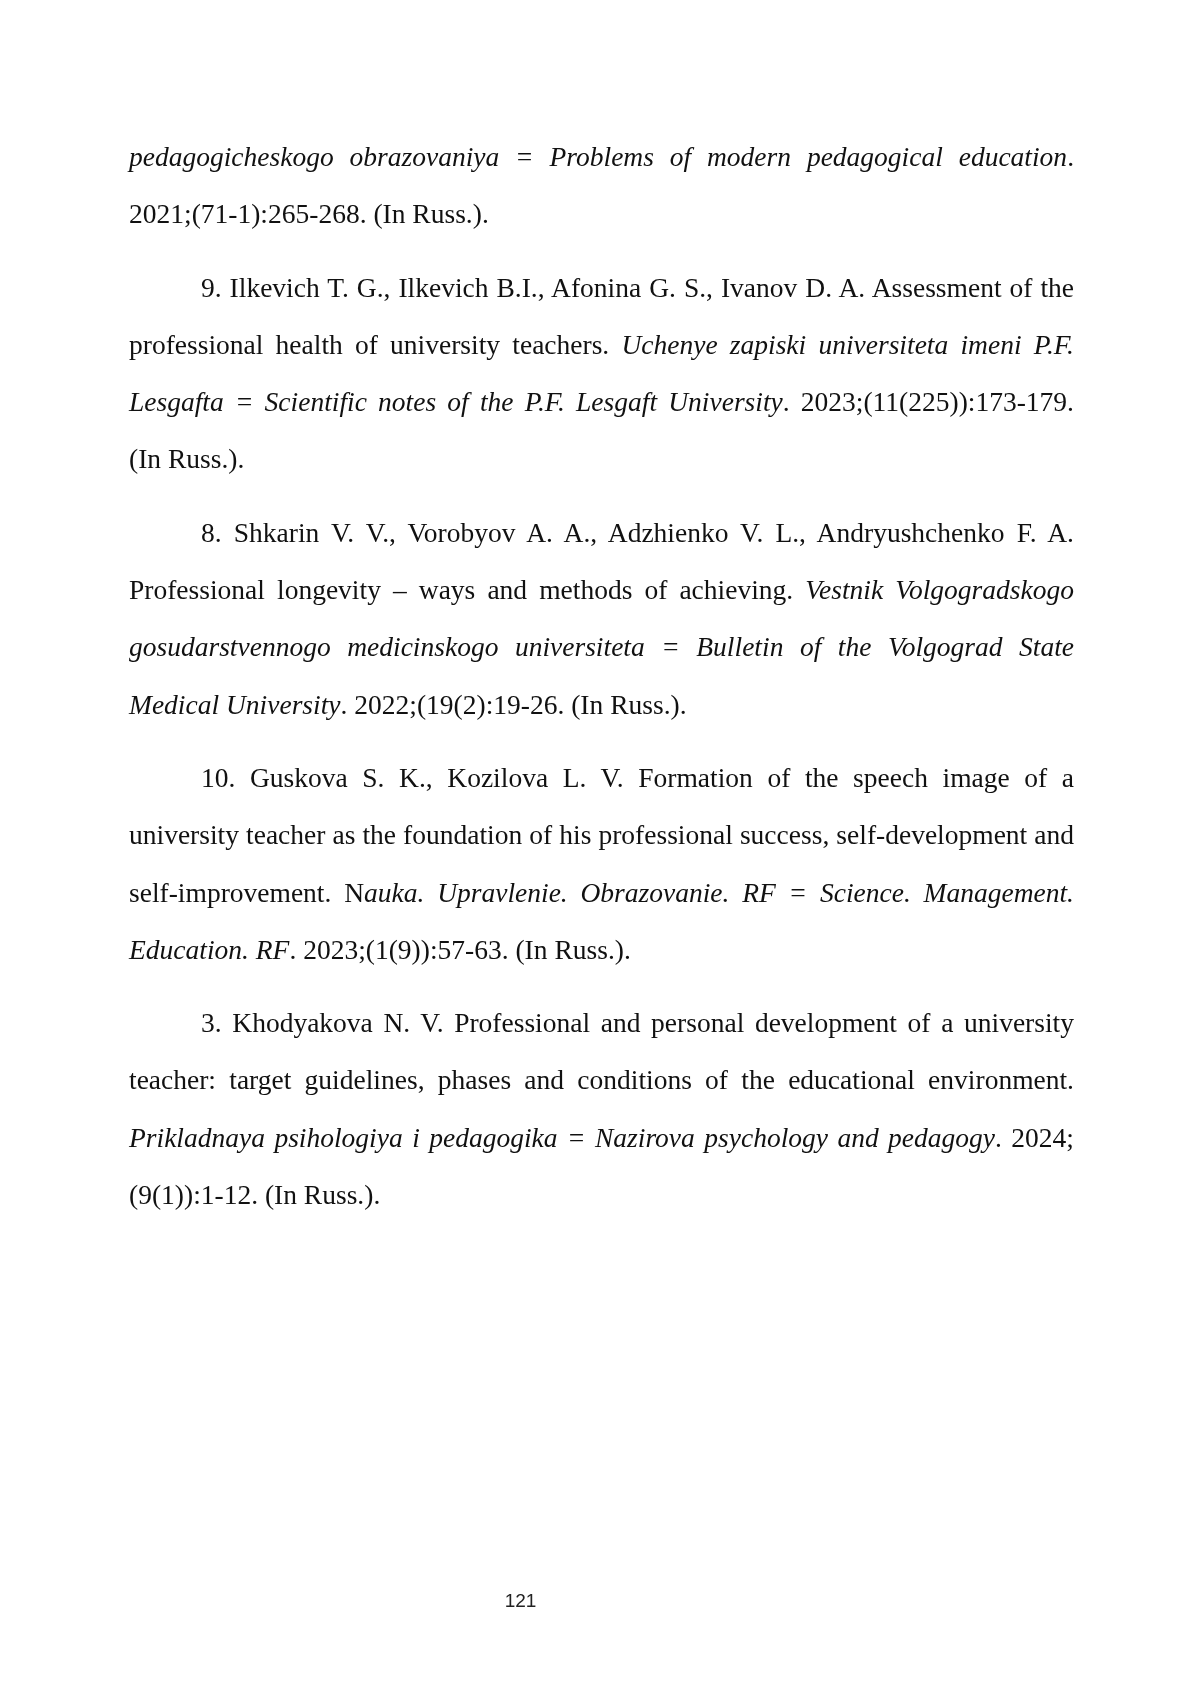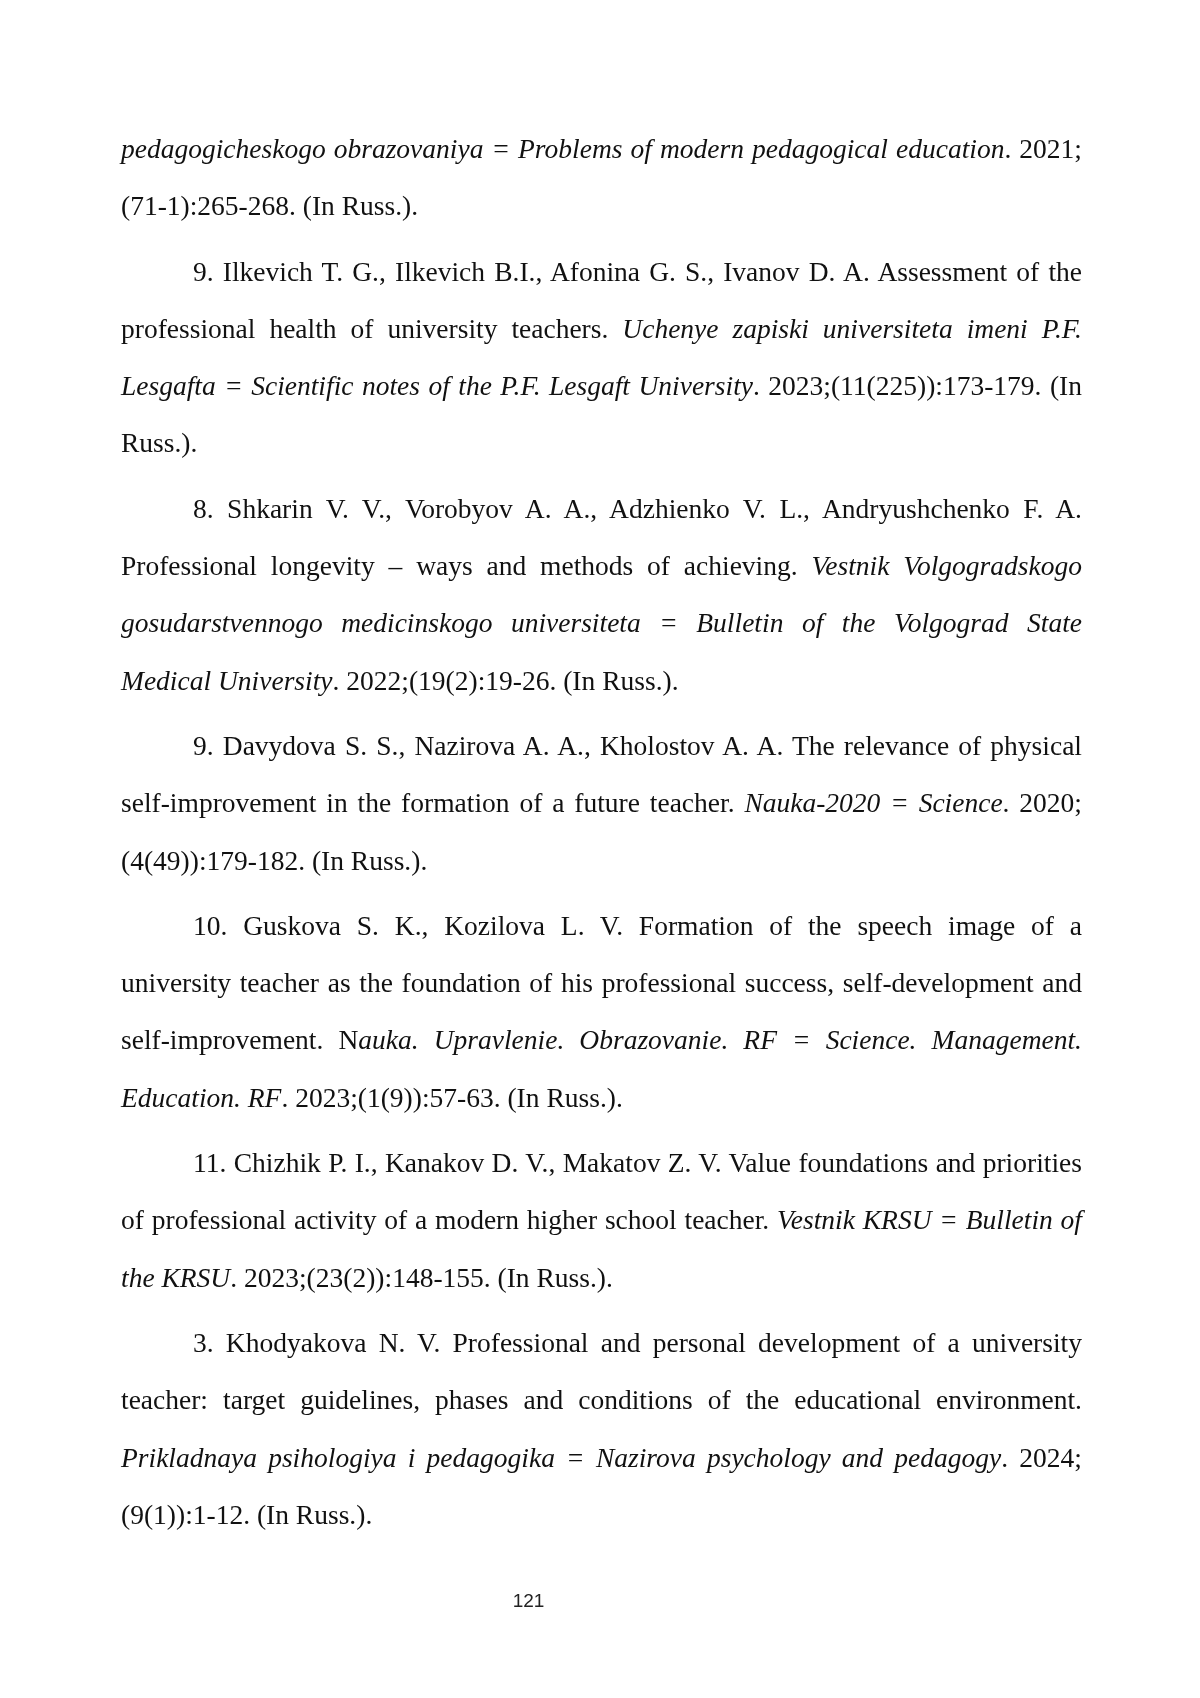--- a/index.html
+++ b/index.html
@@ -17,34 +17,34 @@
     .page {
       position: absolute;
       left: 113px;
       top: 112px;
       width: 977px;
       font-family: "Liberation Serif", "DejaVu Serif", serif;
       font-size: 27.5px;
       line-height: 57.3px;
     }
     .para {
-      margin: 8px;
+      margin: 16px;
       text-align: justify;
       text-align-last: left;
       font-family: Liberation Serif, serif;
     }
     .para.indent {
       text-indent: 72px;
     }
     .it {
       font-style: italic;
     }
     .page-number {
       position: absolute;
-      left: 8px;
+      left: 0;
       width: 1041px;
       top: 1590px;
       text-align: center;
       font-family: "Liberation Sans", "DejaVu Sans", sans-serif;
       font-size: 19px;
       color: #222222;
     }
   </style>
 </head>
 <body>
@@ -53,26 +53,20 @@
   <p class="para">
     <span class="it">pedagogicheskogo obrazovaniya = Problems of modern pedagogical education</span><span>. 2021;(71-1):265-268. (In Russ.).</span>
   </p>
   <p class="para indent">
     <span>9. Ilkevich T. G., Ilkevich B.I., Afonina G. S., Ivanov D. A. Assessment of the professional health of university teachers. </span><span class="it">Uchenye zapiski universiteta imeni P.F. Lesgafta = Scientific notes of the P.F. Lesgaft University</span><span>. 2023;(11(225)):173-179. (In Russ.).</span>
   </p>
   <p class="para indent">
     <span>8. Shkarin V. V., Vorobyov A. A., Adzhienko V. L., Andryushchenko F. A. Professional longevity – ways and methods of achieving. </span><span class="it">Vestnik Volgogradskogo gosudarstvennogo medicinskogo universiteta = Bulletin of the Volgograd State Medical University</span><span>. 2022;(19(2):19-26. (In Russ.).</span>
   </p>
   <p class="para indent">
-    <span>9. Davydova S. S., Nazirova A. A., Kholostov A. A. The relevance of physical self-improvement in the formation of a future teacher. </span><span class="it">Nauka-2020 = Science</span><span>. 2020;(4(49)):179-182. (In Russ.).</span>
-  </p>
-  <p class="para indent">
     <span>10. Guskova S. K., Kozilova L. V. Formation of the speech image of a university teacher as the foundation of his professional success, self-development and self-improvement. N</span><span class="it">auka. Upravlenie. Obrazovanie. RF = Science. Management. Education. RF</span><span>. 2023;(1(9)):57-63. (In Russ.).</span>
-  </p>
-  <p class="para indent">
-    <span>11. Chizhik P. I., Kanakov D. V., Makatov Z. V. Value foundations and priorities of professional activity of a modern higher school teacher. </span><span class="it">Vestnik KRSU = Bulletin of the KRSU</span><span>. 2023;(23(2)):148-155. (In Russ.).</span>
   </p>
   <p class="para indent">
     <span>3. Khodyakova N. V. Professional and personal development of a university teacher: target guidelines, phases and conditions of the educational environment. </span><span class="it">Prikladnaya psihologiya i pedagogika = Nazirova psychology and pedagogy</span><span>. 2024;(9(1)):1-12. (In Russ.).</span>
   </p>
 </div>
 
 <div class="page-number">121</div>
 
 </body></html>

